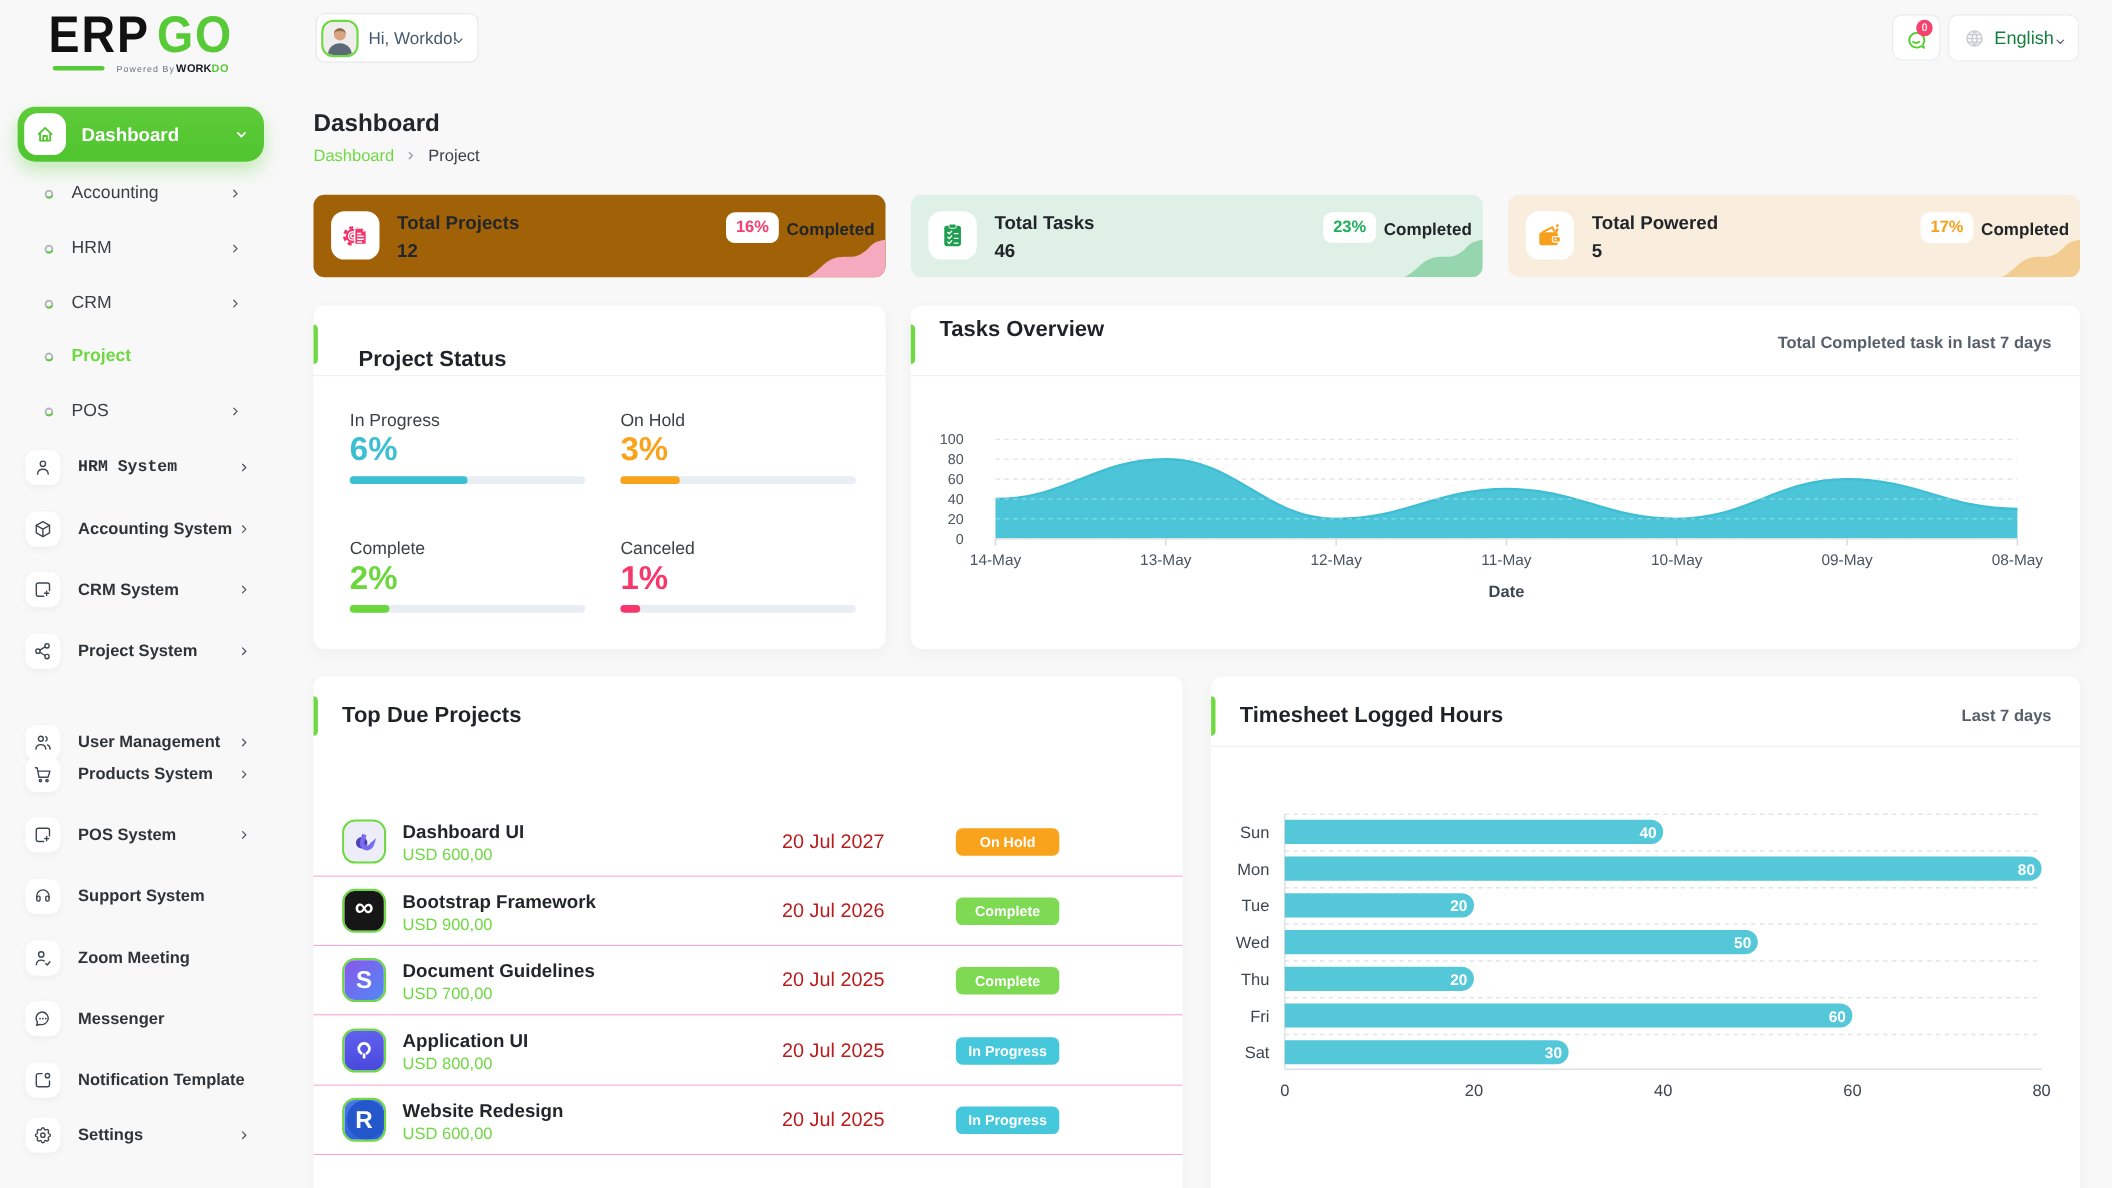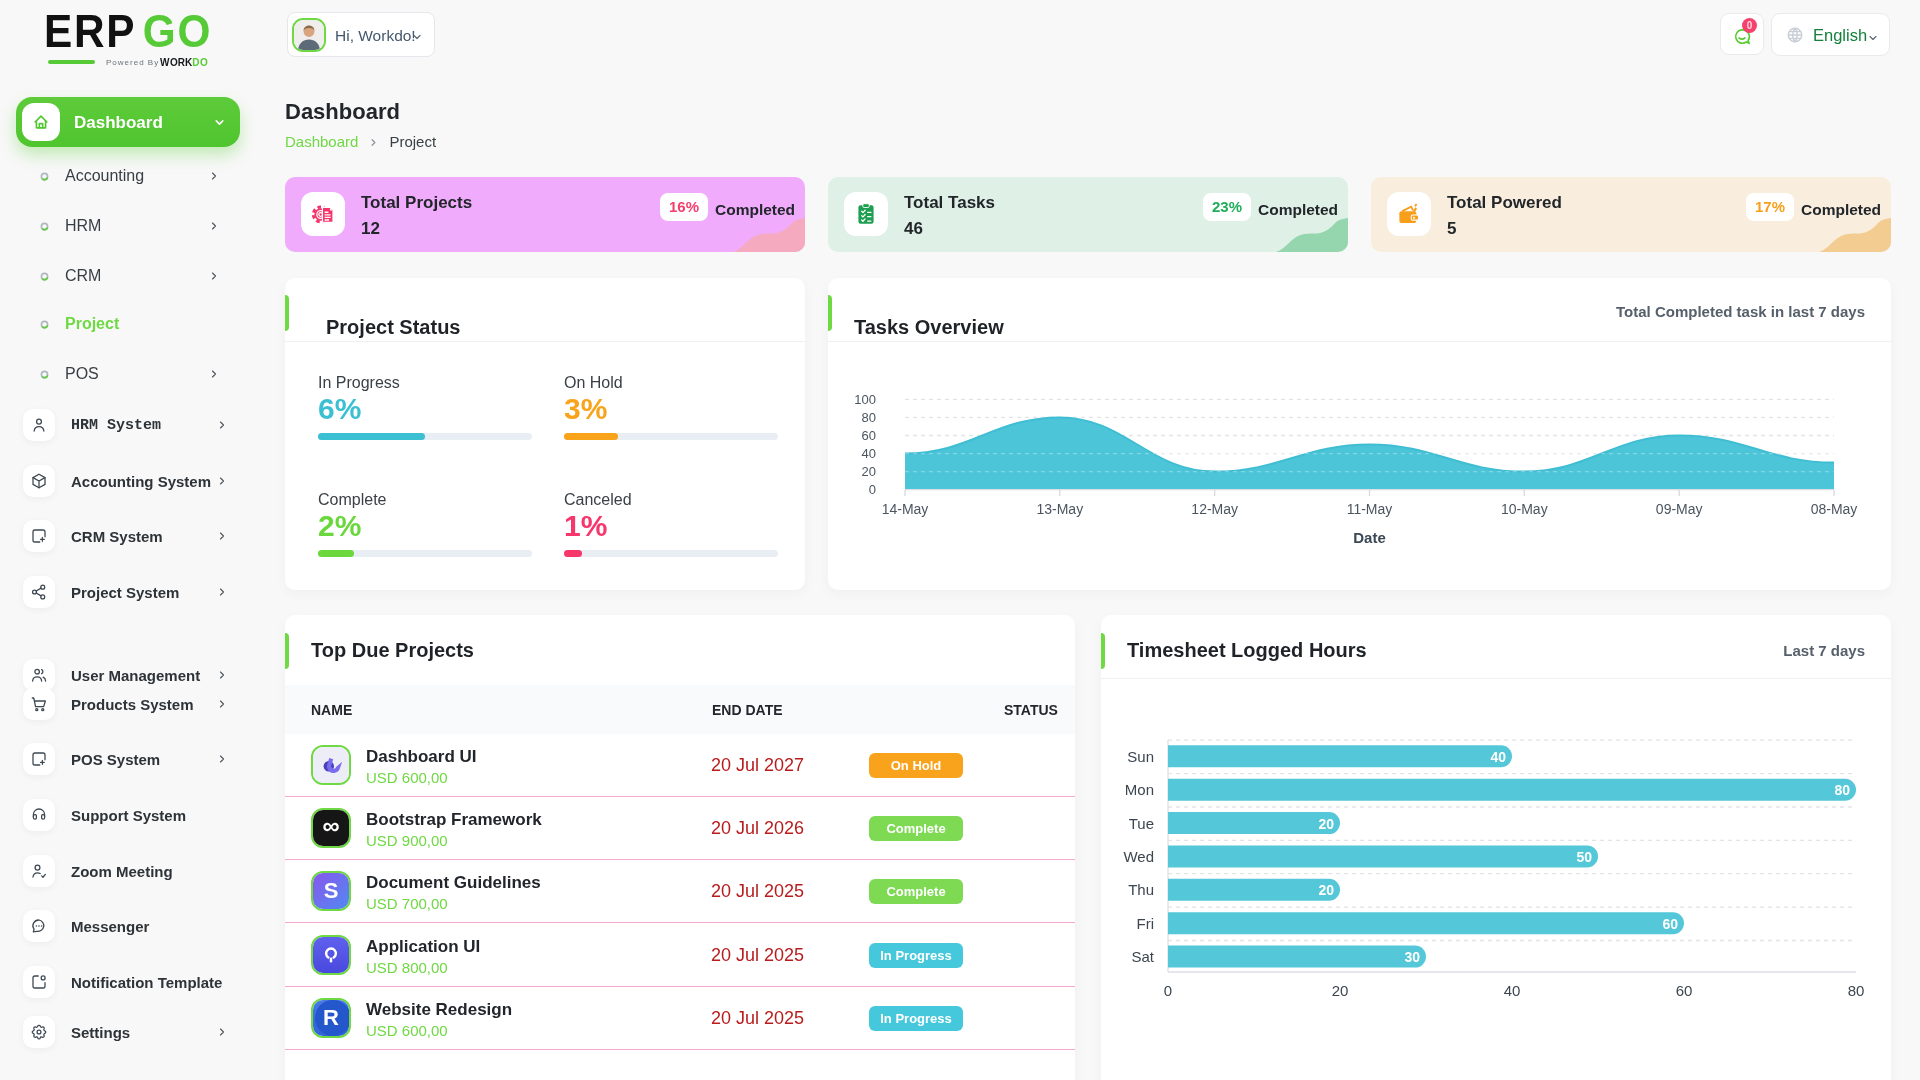--- a/index.html
+++ b/index.html
@@ -292,21 +292,21 @@
   <svg class="chev" style="right:10px;top:18px;" width="12" height="12" viewBox="0 0 24 24" fill="none" stroke="#5b6673" stroke-width="2.2" stroke-linecap="round" stroke-linejoin="round">
       <path d="M6 9l6 6 6-6"></path>
     </svg>
 </div>
 
 <div id="pgtitle">Dashboard</div>
 <div id="crumb"><span style="color:#6fd943;">Dashboard</span><svg style="margin:0 10px 1px;vertical-align:middle;" width="11" height="11" viewBox="0 0 24 24" fill="none" stroke="#8a939d" stroke-width="2.6" stroke-linecap="round" stroke-linejoin="round">
       <path d="M9 6l6 6-6 6"></path>
     </svg><span style="color:#3a4046;">Project</span></div>
 
-<div class="stat" style="left:285px;background:#f0abfc;">
+<div class="stat" style="left:285px;background:#a16207;">
   <div class="ibox">
       <svg width="27" height="27" viewBox="0 0 24 24">
         <g fill="#f5346b">
           <circle cx="9.5" cy="12" r="6.6" stroke="#f5346b" stroke-width="2.6" fill="none" stroke-dasharray="3.2 2.4"></circle>
           <circle cx="9.5" cy="12" r="5.6"></circle>
         </g>
         <circle cx="9.5" cy="12" r="3.4" fill="none" stroke="#fff" stroke-width="1.1"></circle>
         <circle cx="9.5" cy="12" r="1.6" fill="none" stroke="#fff" stroke-width="1.1"></circle>
         <rect x="10.6" y="5.2" width="10.2" height="14.2" fill="#fff"></rect>
         <path d="M11.6 6.2h6.1l2.2 2.3v9.9h-8.3z" fill="#f5346b"></path>
@@ -380,21 +380,21 @@
     </div>
     <div class="pslabel" style="left:279px;top:213px;">Canceled</div>
 <div class="pspct" style="left:279px;top:231px;color:#f7366b;">1%</div>
 <div class="pstrack" style="left:279px;top:272px;">
       <div class="psfill" style="width:18px;background:#f7366b;"></div>
     </div>
 </div>
 
 <div class="card" style="left:828px;top:278px;width:1063px;height:312px;">
   <div class="accent" style="top:17px;height:36px;"></div>
-  <div class="cardtitle" style="left:26px;top:38px;">Tasks Overview</div>
+  <div class="cardtitle" style="left:26px;top:10px;">Tasks Overview</div>
   <div style="position:absolute;right:26px;top:25px;font-size:15px;font-weight:bold;color:#56606b;">Total Completed task in last 7 days</div>
   <div class="hdline" style="top:63px;"></div>
   <svg style="position:absolute;left:0;top:63px;" width="1063" height="249" viewBox="0 0 1063 249">
     <line x1="77" y1="58.4" x2="1006" y2="58.4" stroke="#e2e4e8" stroke-width="1.3" stroke-dasharray="4 4"></line>
       <line x1="77" y1="76.4" x2="1006" y2="76.4" stroke="#e2e4e8" stroke-width="1.3" stroke-dasharray="4 4"></line>
       <line x1="77" y1="94.5" x2="1006" y2="94.5" stroke="#e2e4e8" stroke-width="1.3" stroke-dasharray="4 4"></line>
       <line x1="77" y1="112.6" x2="1006" y2="112.6" stroke="#e2e4e8" stroke-width="1.3" stroke-dasharray="4 4"></line>
       <line x1="77" y1="130.6" x2="1006" y2="130.6" stroke="#e2e4e8" stroke-width="1.3" stroke-dasharray="4 4"></line>
       <line x1="77" y1="148.7" x2="1006" y2="148.7" stroke="#e2e4e8" stroke-width="1.3" stroke-dasharray="4 4"></line>
     <path d="M77.0 112.6 C142.0 112.6 166.8 76.4 231.8 76.4 C296.9 76.4 321.6 130.6 386.7 130.6 C451.7 130.6 476.5 103.5 541.5 103.5 C606.5 103.5 631.3 130.6 696.3 130.6 C761.4 130.6 786.1 94.5 851.2 94.5 C916.2 94.5 941.0 121.6 1006.0 121.6 L1006.0 148.7 L77.0 148.7 Z" fill="#4cc5d9"></path>
@@ -423,25 +423,20 @@
       <text x="696.3" y="173" font-size="14" fill="#4a5560" text-anchor="middle">10-May</text>
       <text x="851.2" y="173" font-size="14" fill="#4a5560" text-anchor="middle">09-May</text>
       <text x="1006.0" y="173" font-size="14" fill="#4a5560" text-anchor="middle">08-May</text>
     <text x="541.5" y="202" font-size="15" font-weight="bold" fill="#3b4754" text-anchor="middle">Date</text>
   </svg>
 </div>
 
 <div class="card" style="left:285px;top:615px;width:790px;height:500px;">
   <div class="accent" style="top:18px;height:36px;"></div>
   <div class="cardtitle" style="left:26px;top:24px;">Top Due Projects</div>
-  <div class="thead" style="top:70px;height:49px;">
-    <div class="th" style="left:26px;">NAME</div>
-    <div class="th" style="left:427px;">END DATE</div>
-    <div class="th" style="left:719px;">STATUS</div>
-  </div>
   <div class="trow" style="top:119px;">
   <div class="picon">
         <div style="width:40px;height:40px;background:#ededf8;display:flex;align-items:center;justify-content:center;">
           <svg width="24" height="24" viewBox="0 0 24 24">
             <circle cx="9.8" cy="13.2" r="5.2" fill="#4a41b8"></circle>
             <path d="M8.2 6.2h4.2v6.2a2.6 2.6 0 0 0 5.2 0l4-6.5v7a6.6 6.6 0 0 1-13.2 0z" fill="#7a6cf0" transform="rotate(18 13 12)"></path>
           </svg>
         </div>
       </div>
   <div class="pname">Dashboard UI</div>

